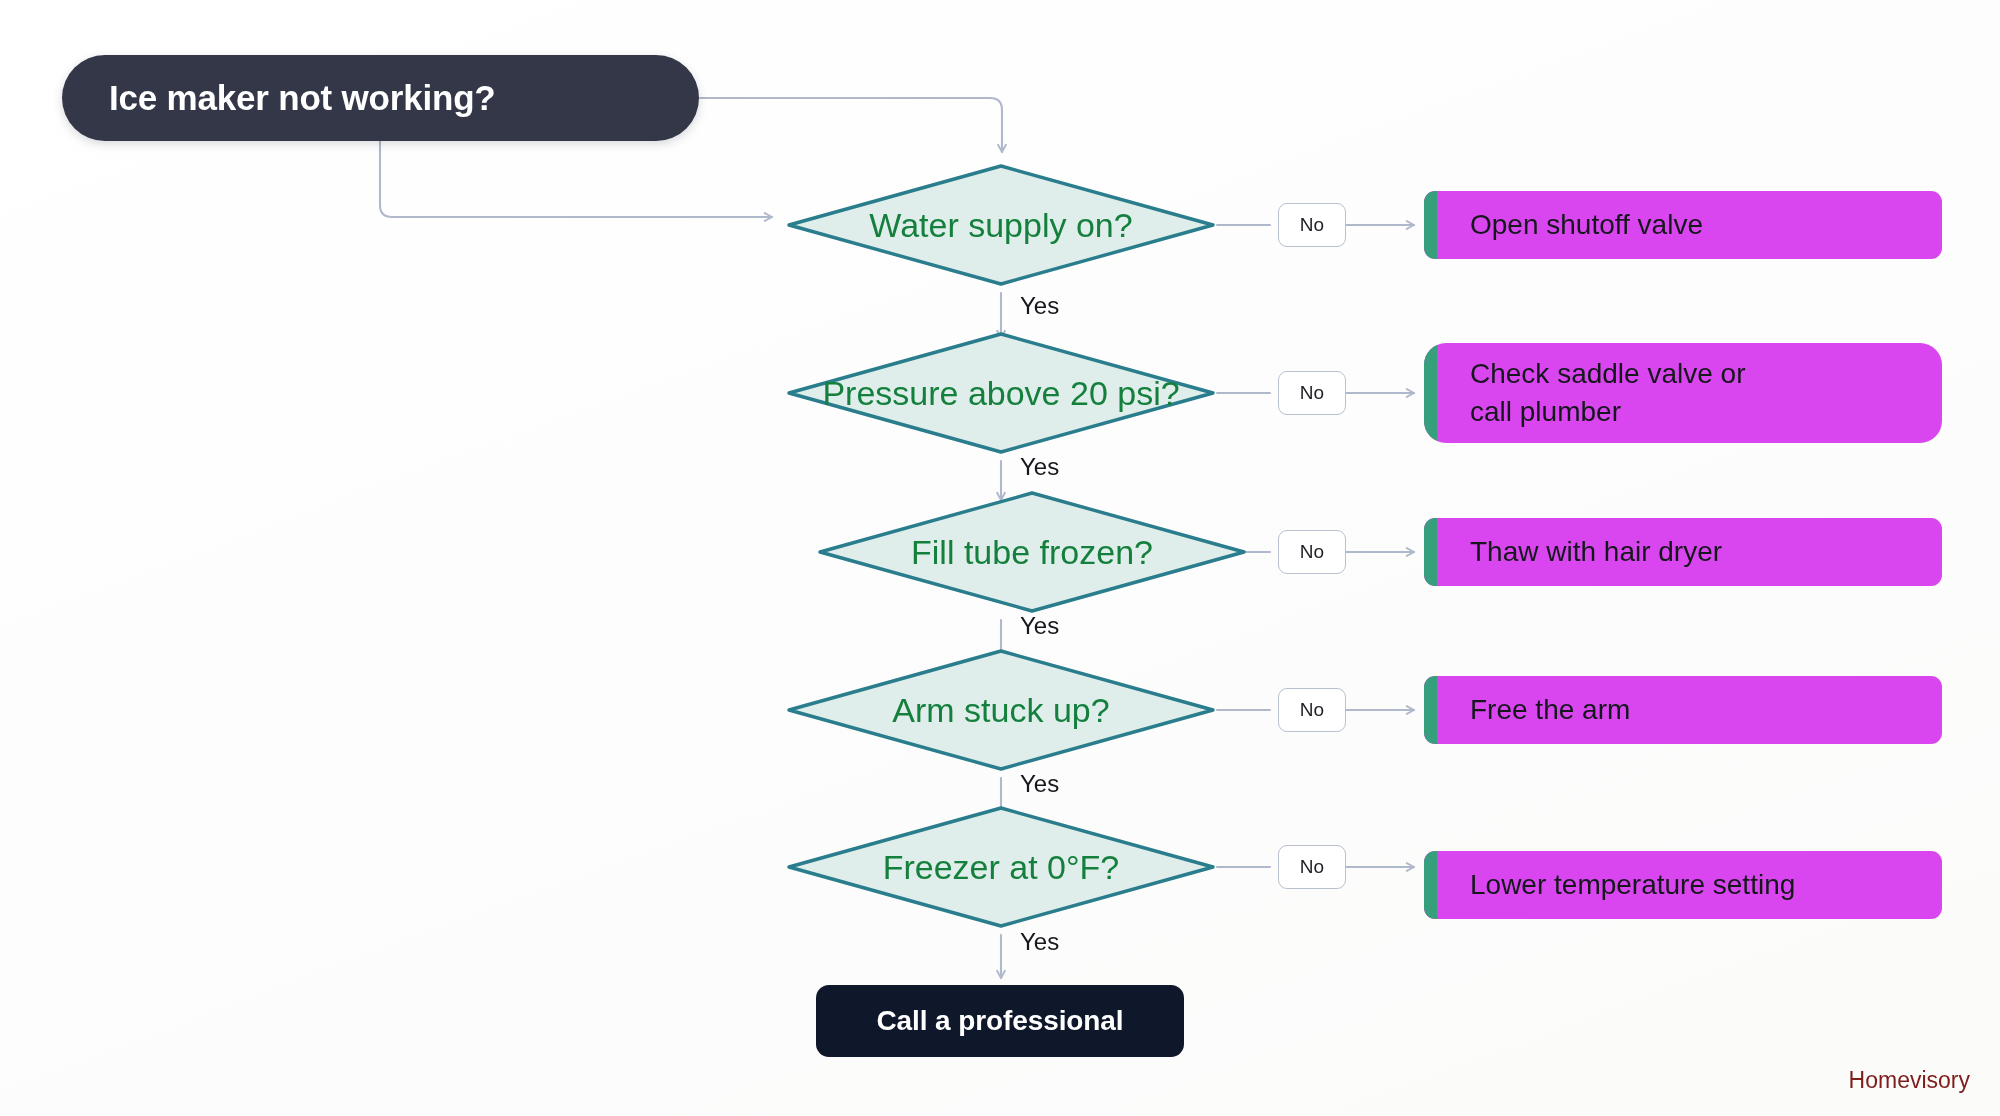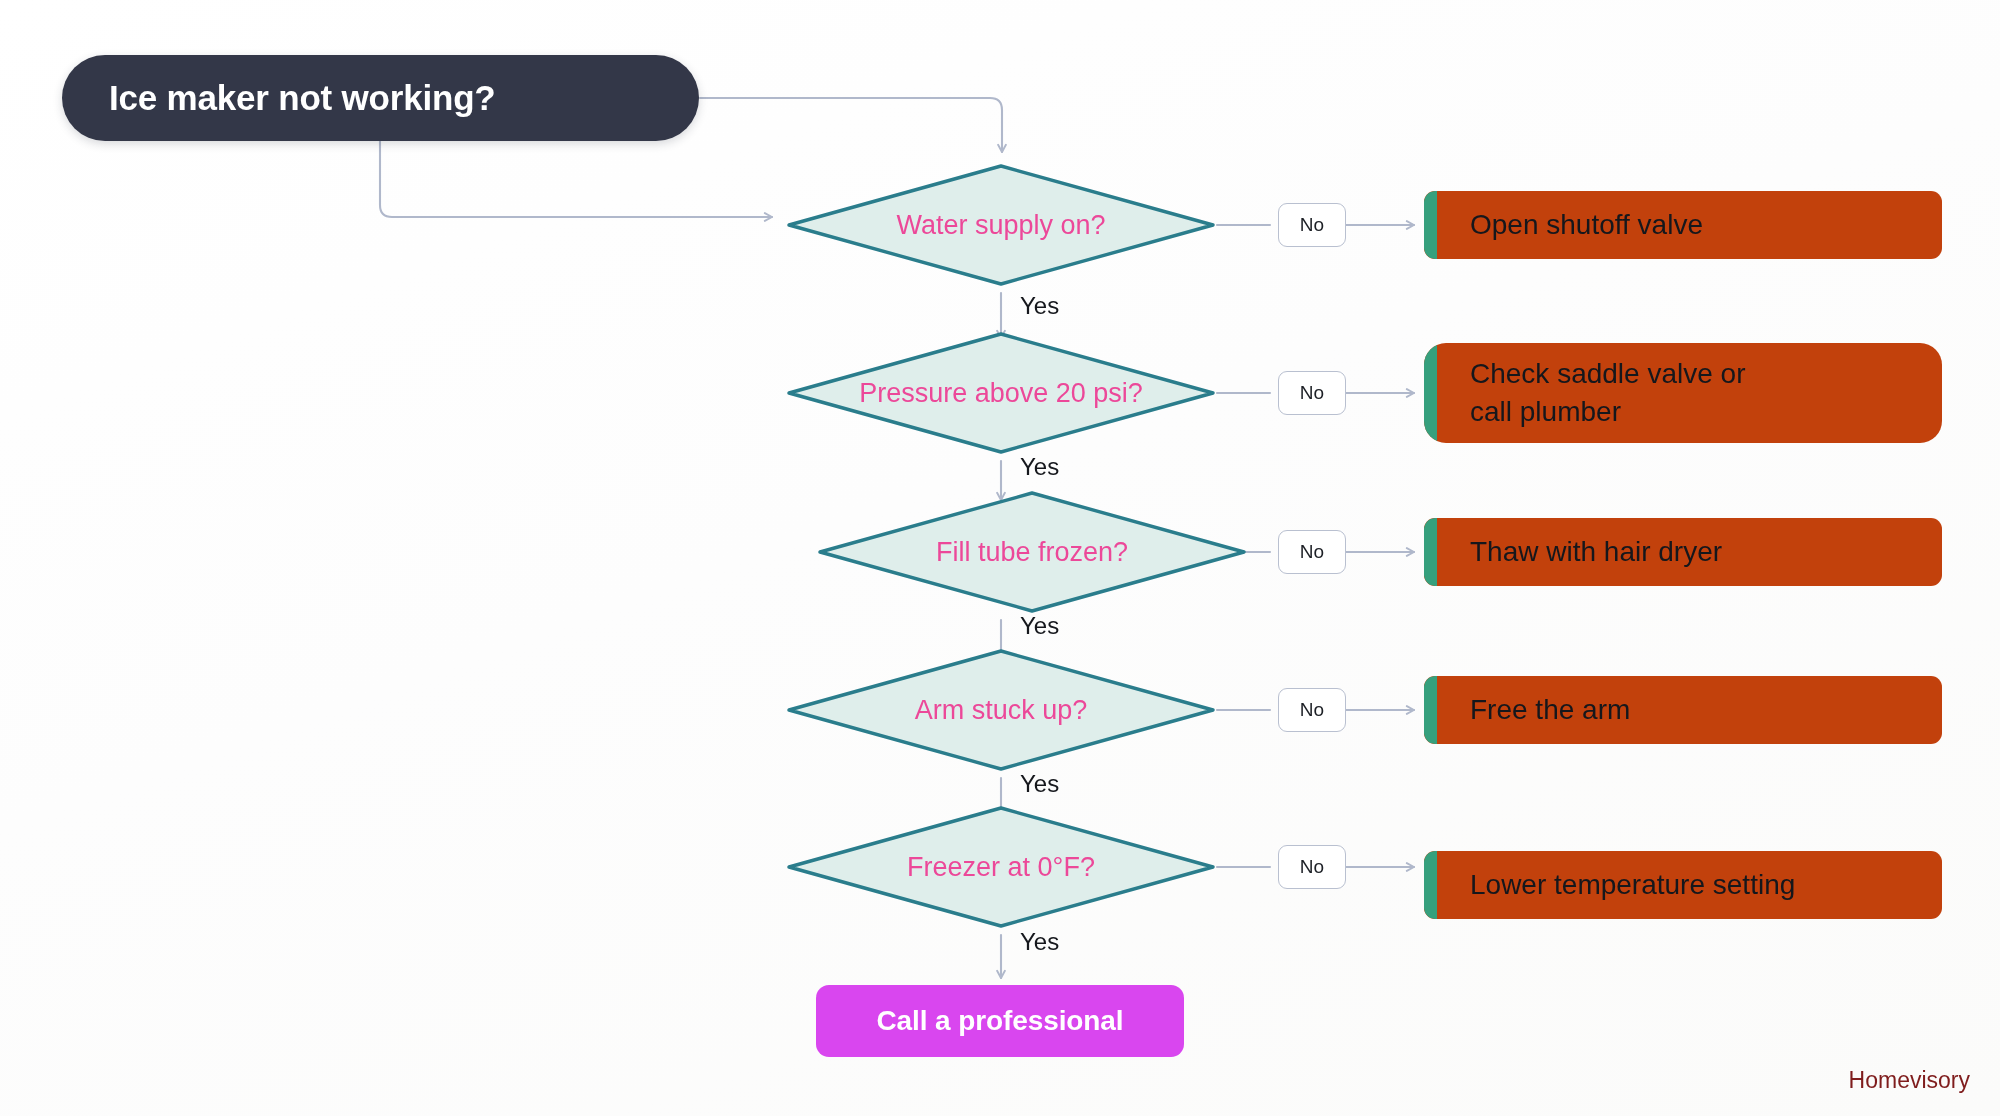--- a/index.html
+++ b/index.html
@@ -69,22 +69,22 @@
   }
   .diamond .dlabel {
     position: absolute;
     left: 0;
     top: 0;
     width: 432px;
     height: 126px;
     display: flex;
     align-items: center;
     justify-content: center;
-    font-size: 27px;
-    color: #ec4899;
+    font-size: 34px;
+    color: #15803d;
     white-space: nowrap;
   }
 
   
   .no-badge {
     position: absolute;
     width: 68px;
     height: 44px;
     border: 1.6px solid #b9c0d0;
     border-radius: 9px;
@@ -104,21 +104,21 @@
     color: #16181d;
     white-space: nowrap;
   }
 
   
   .card {
     position: absolute;
     left: 1424px;
     width: 518px;
     border-radius: 11px;
-    background: #c2410c;
+    background: #d946ef;
     overflow: hidden;
     display: flex;
     align-items: center;
     box-sizing: border-box;
   }
   .card .accent {
     position: absolute;
     left: 0;
     top: 0;
     bottom: 0;
@@ -138,21 +138,21 @@
   .card.h2 { height: 100px; border-radius: 22px; }
 
   
   .terminal {
     position: absolute;
     left: 816px;
     top: 985px;
     width: 368px;
     height: 72px;
     border-radius: 13px;
-    background: #d946ef;
+    background: #0f172a;
     display: flex;
     align-items: center;
     justify-content: center;
   }
   .terminal .tlabel {
     color: #ffffff;
     font-size: 28px;
     font-weight: bold;
     letter-spacing: -0.1px;
     white-space: nowrap;

